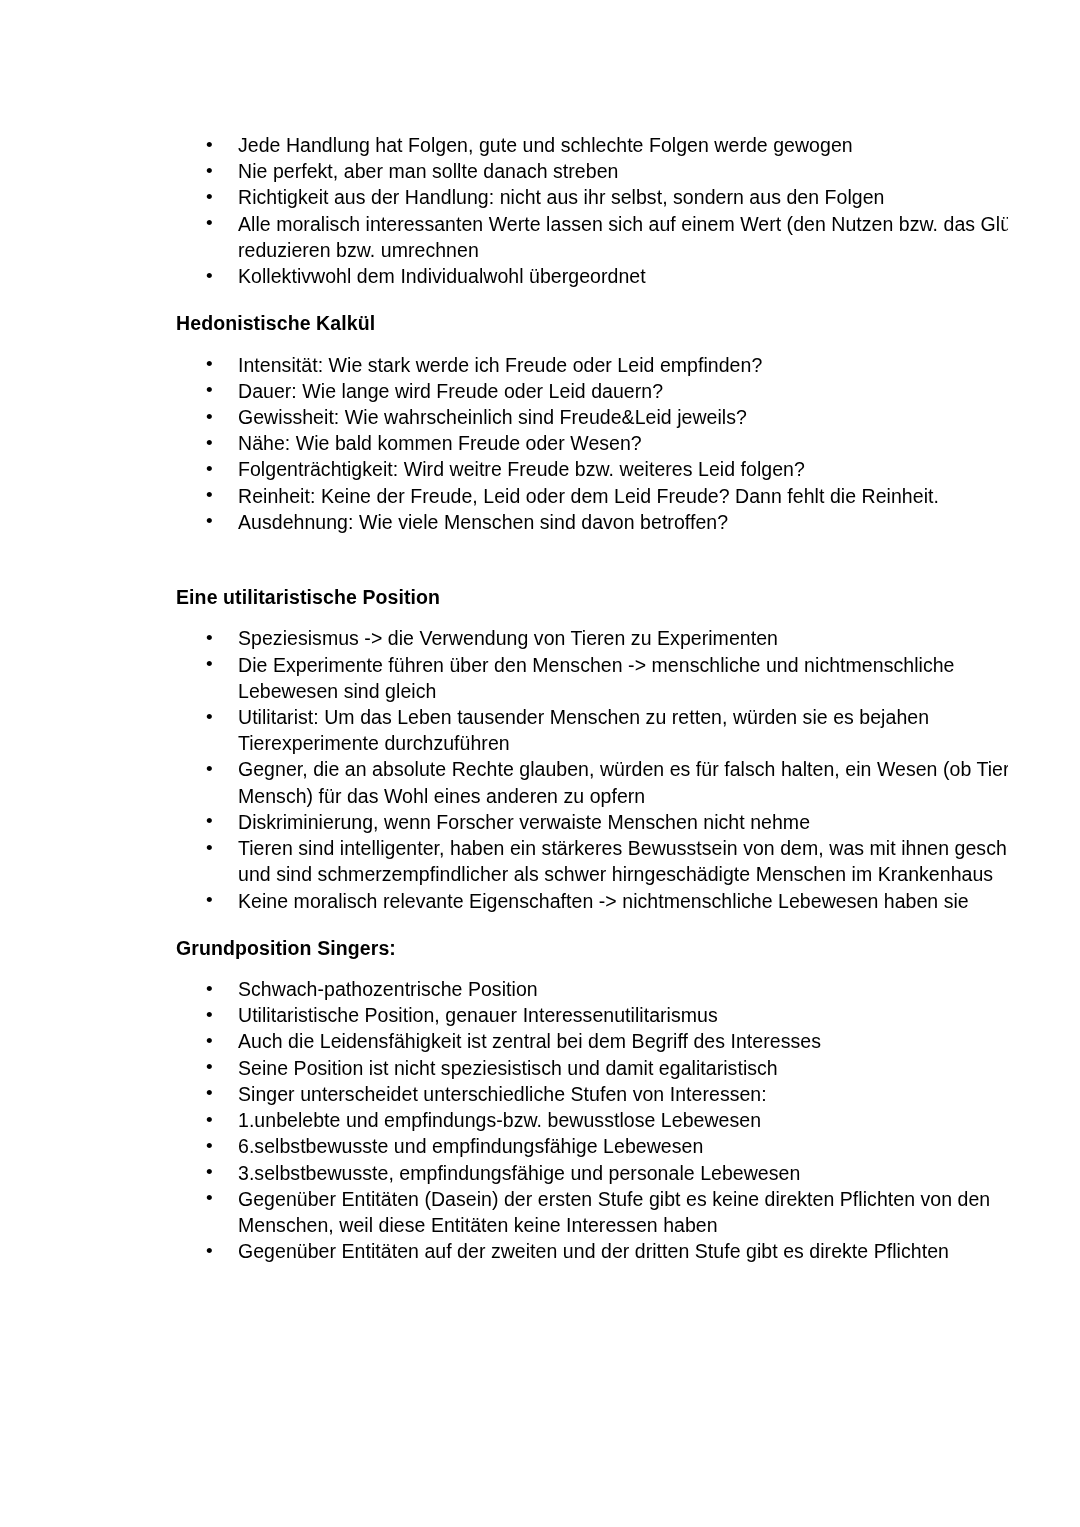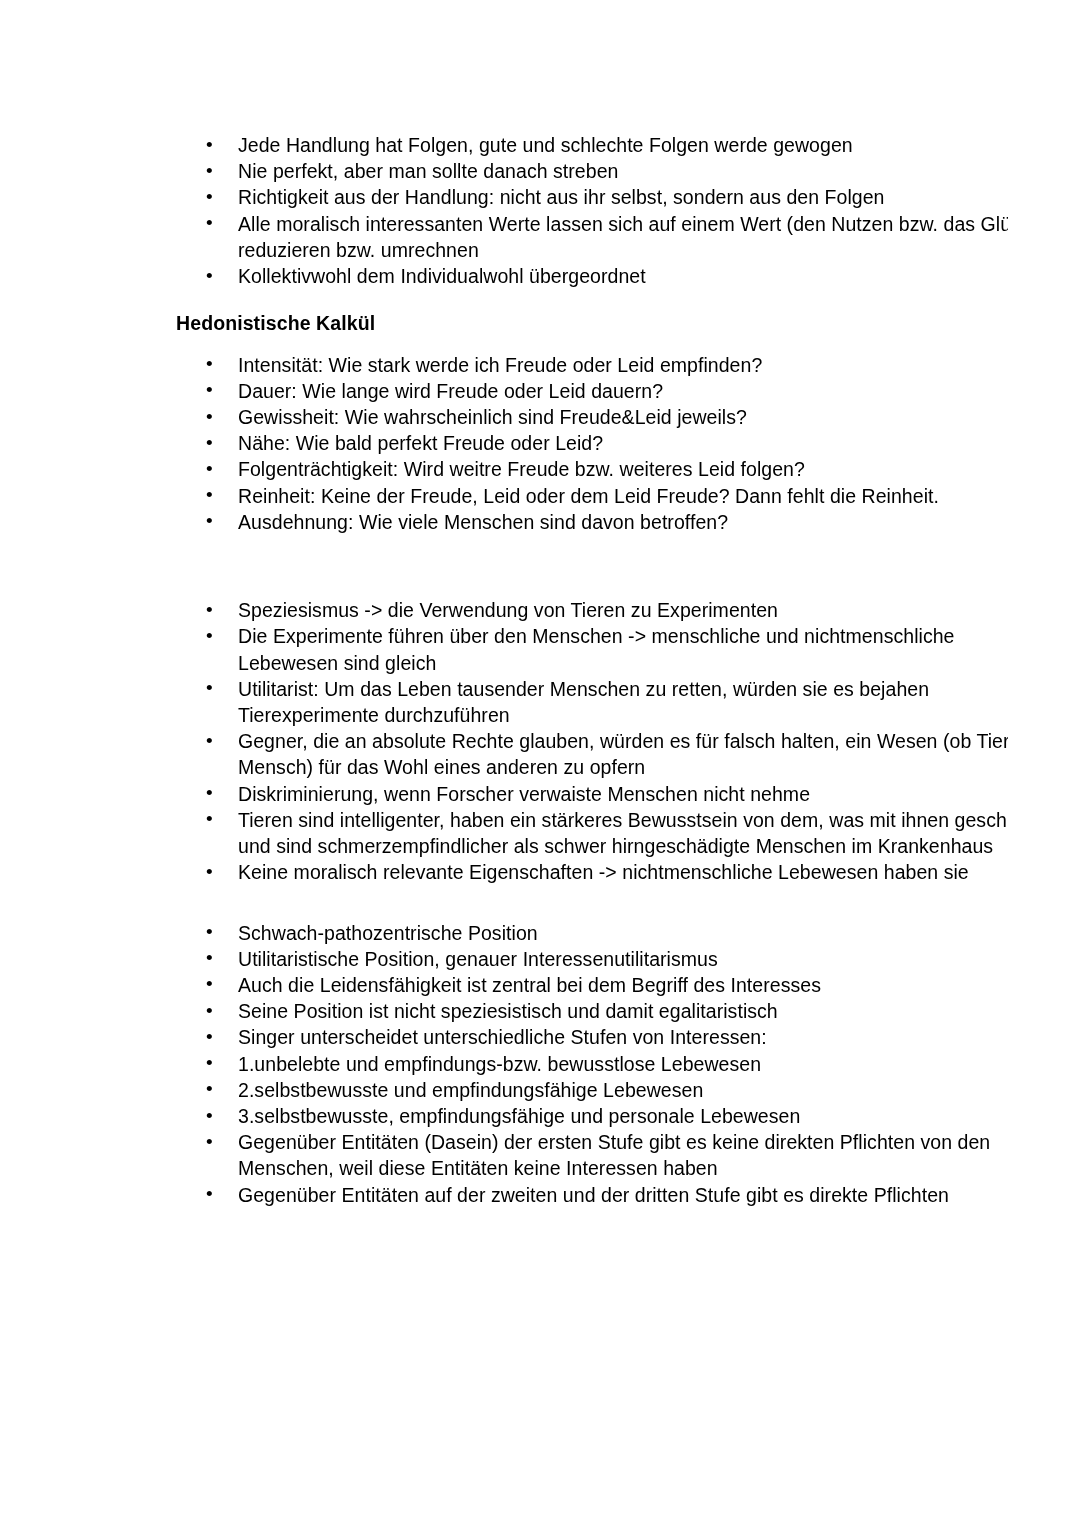--- a/index.html
+++ b/index.html
@@ -77,53 +77,55 @@
     <div class="gap-md"></div>
 
     <h2 class="section-heading">Hedonistische Kalkül</h2>
 
     <div class="gap-sm"></div>
 
     <ul class="bullets">
       <li>Intensität: Wie stark werde ich Freude oder Leid empfinden?</li>
       <li>Dauer: Wie lange wird Freude oder Leid dauern?</li>
       <li>Gewissheit: Wie wahrscheinlich sind Freude&amp;Leid jeweils?</li>
-      <li>Nähe: Wie bald perfekt Freude oder Leid?</li>
+      <li>Nähe: Wie bald kommen Freude oder Wesen?</li>
       <li>Folgenträchtigkeit: Wird weitre Freude bzw. weiteres Leid folgen?</li>
       <li>Reinheit: Keine der Freude, Leid oder dem Leid Freude? Dann fehlt die Reinheit.</li>
       <li>Ausdehnung: Wie viele Menschen sind davon betroffen?</li>
     </ul>
 
     <div class="gap-lg"></div>
 
+    <h2 class="section-heading">Eine utilitaristische Position</h2>
 
     <div class="gap-sm"></div>
 
     <ul class="bullets">
       <li>Speziesismus -&gt; die Verwendung von Tieren zu Experimenten</li>
       <li>Die Experimente führen über den Menschen -&gt; menschliche und nichtmenschliche Lebewesen sind gleich</li>
       <li>Utilitarist: Um das Leben tausender Menschen zu retten, würden sie es bejahen Tierexperimente durchzuführen</li>
       <li>Gegner, die an absolute Rechte glauben, würden es für falsch halten, ein Wesen (ob Tier oder Mensch) für das Wohl eines anderen zu opfern</li>
       <li>Diskriminierung, wenn Forscher verwaiste Menschen nicht nehme</li>
       <li>Tieren sind intelligenter, haben ein stärkeres Bewusstsein von dem, was mit ihnen geschieht und sind schmerzempfindlicher als schwer hirngeschädigte Menschen im Krankenhaus</li>
       <li>Keine moralisch relevante Eigenschaften -&gt; nichtmenschliche Lebewesen haben sie</li>
     </ul>
 
     <div class="gap-md"></div>
 
+    <h2 class="section-heading">Grundposition Singers:</h2>
 
     <div class="gap-sm"></div>
 
     <ul class="bullets">
       <li>Schwach-pathozentrische Position</li>
       <li>Utilitaristische Position, genauer Interessenutilitarismus</li>
       <li>Auch die Leidensfähigkeit ist zentral bei dem Begriff des Interesses</li>
       <li>Seine Position ist nicht speziesistisch und damit egalitaristisch</li>
       <li>Singer unterscheidet unterschiedliche Stufen von Interessen:</li>
       <li>1.unbelebte und empfindungs-bzw. bewusstlose Lebewesen</li>
-      <li>2.selbstbewusste und empfindungsfähige Lebewesen</li>
+      <li>6.selbstbewusste und empfindungsfähige Lebewesen</li>
       <li>3.selbstbewusste, empfindungsfähige und personale Lebewesen</li>
       <li>Gegenüber Entitäten (Dasein) der ersten Stufe gibt es keine direkten Pflichten von den Menschen, weil diese Entitäten keine Interessen haben</li>
       <li>Gegenüber Entitäten auf der zweiten und der dritten Stufe gibt es direkte Pflichten</li>
     </ul>
 
   </div>
 </div>
 
 </body></html>

